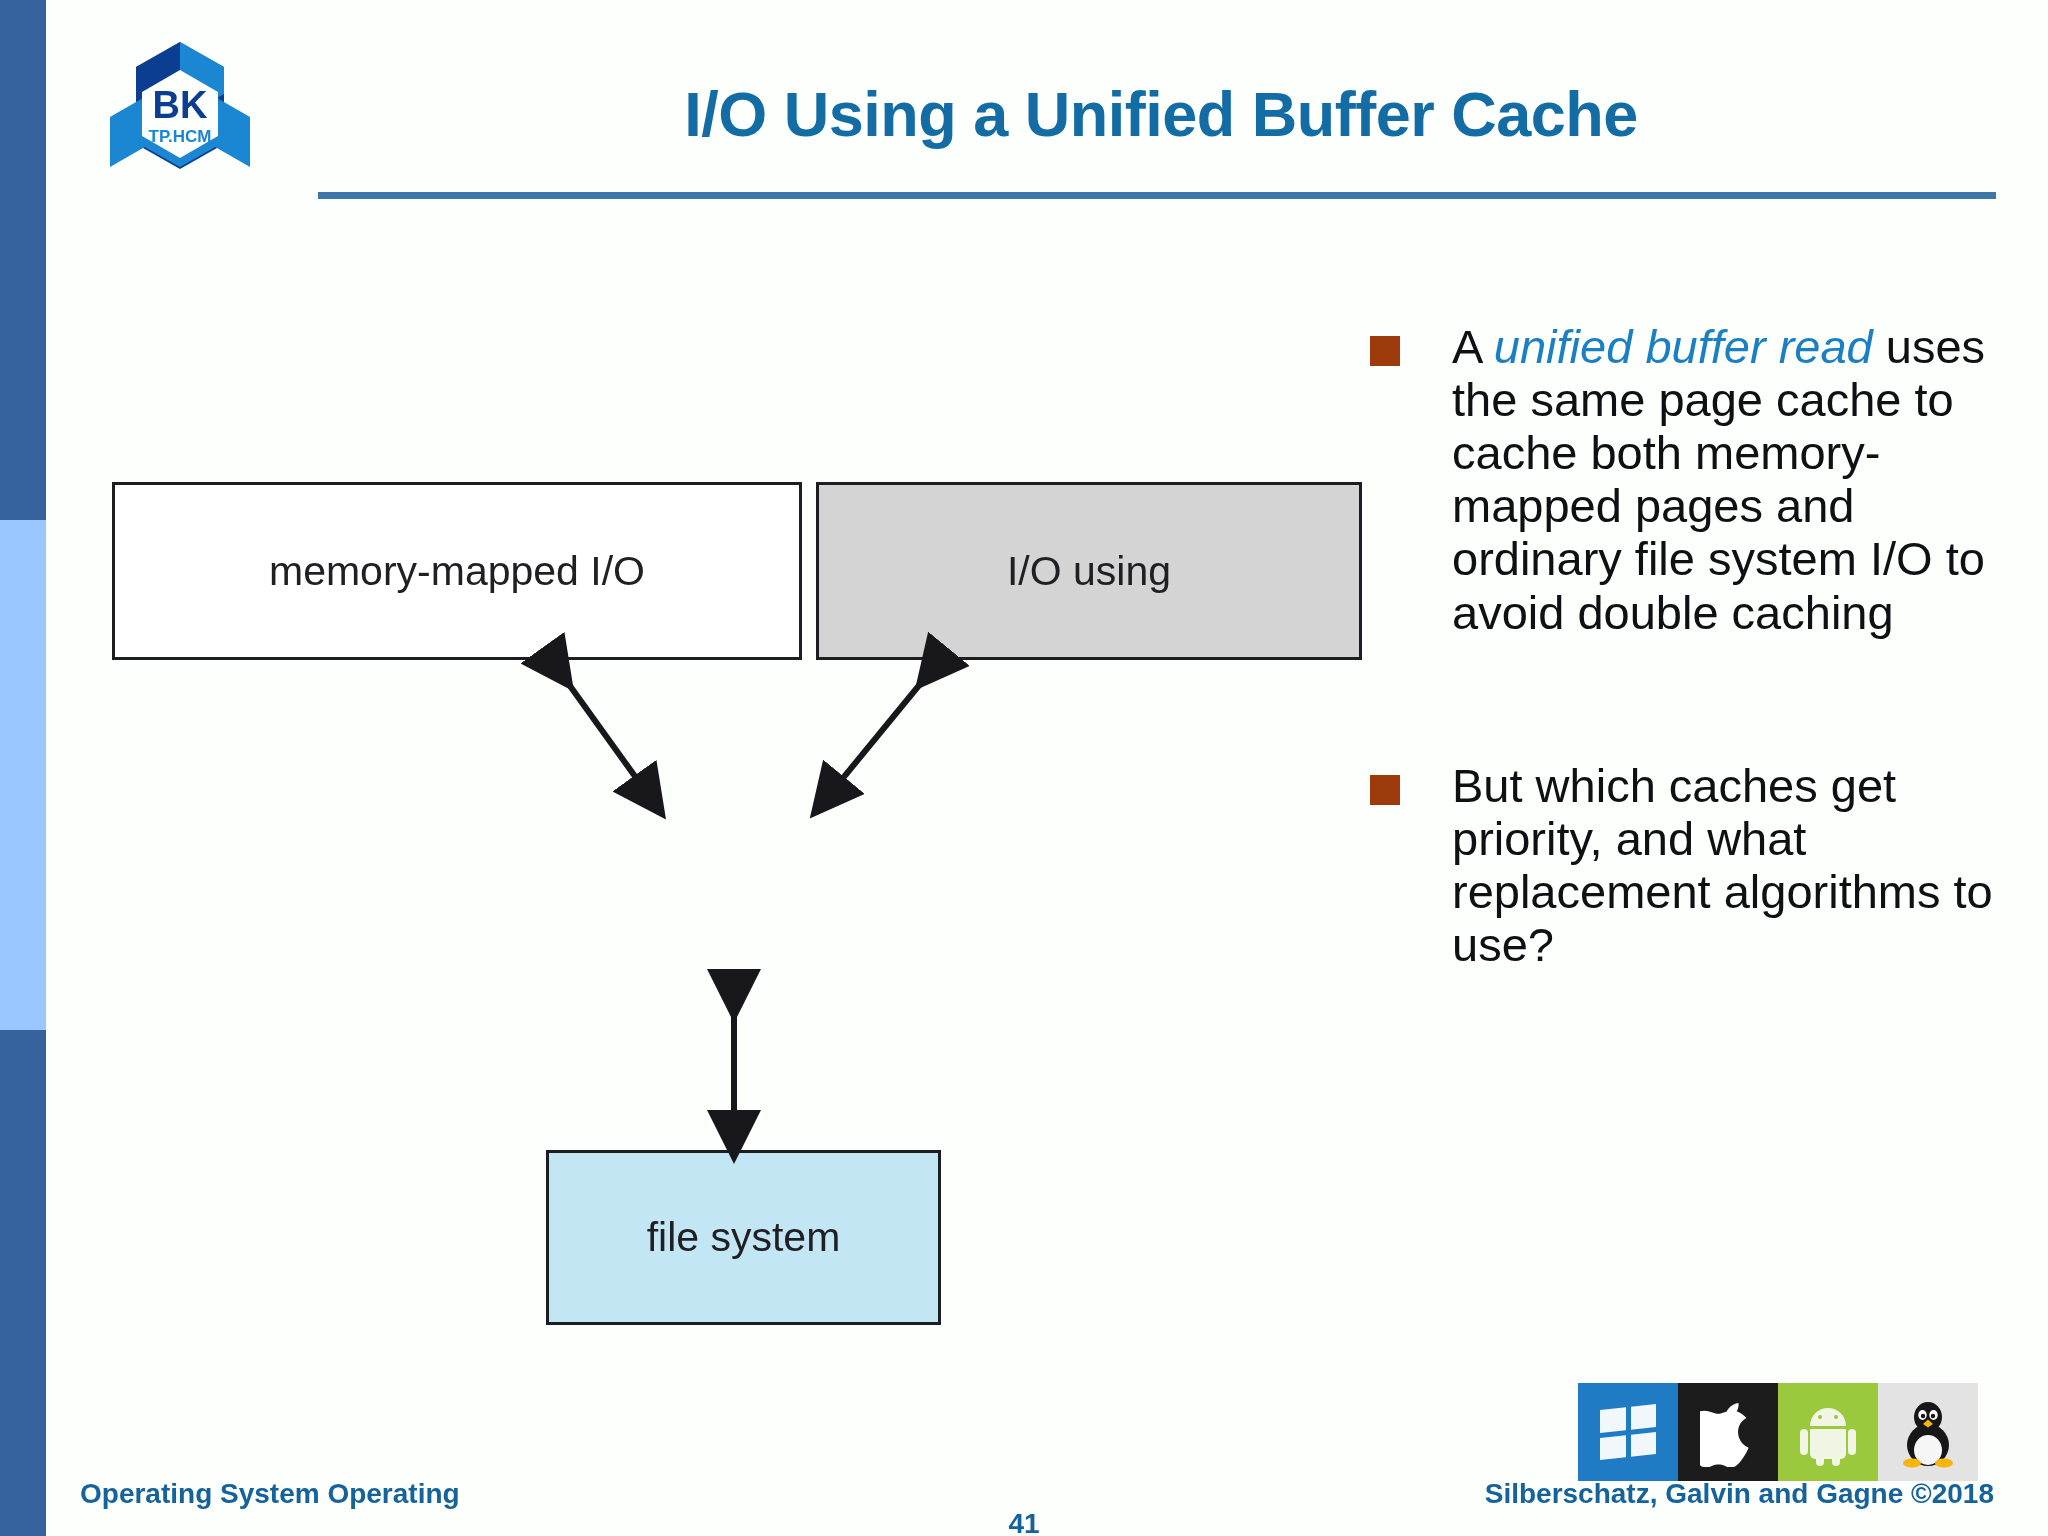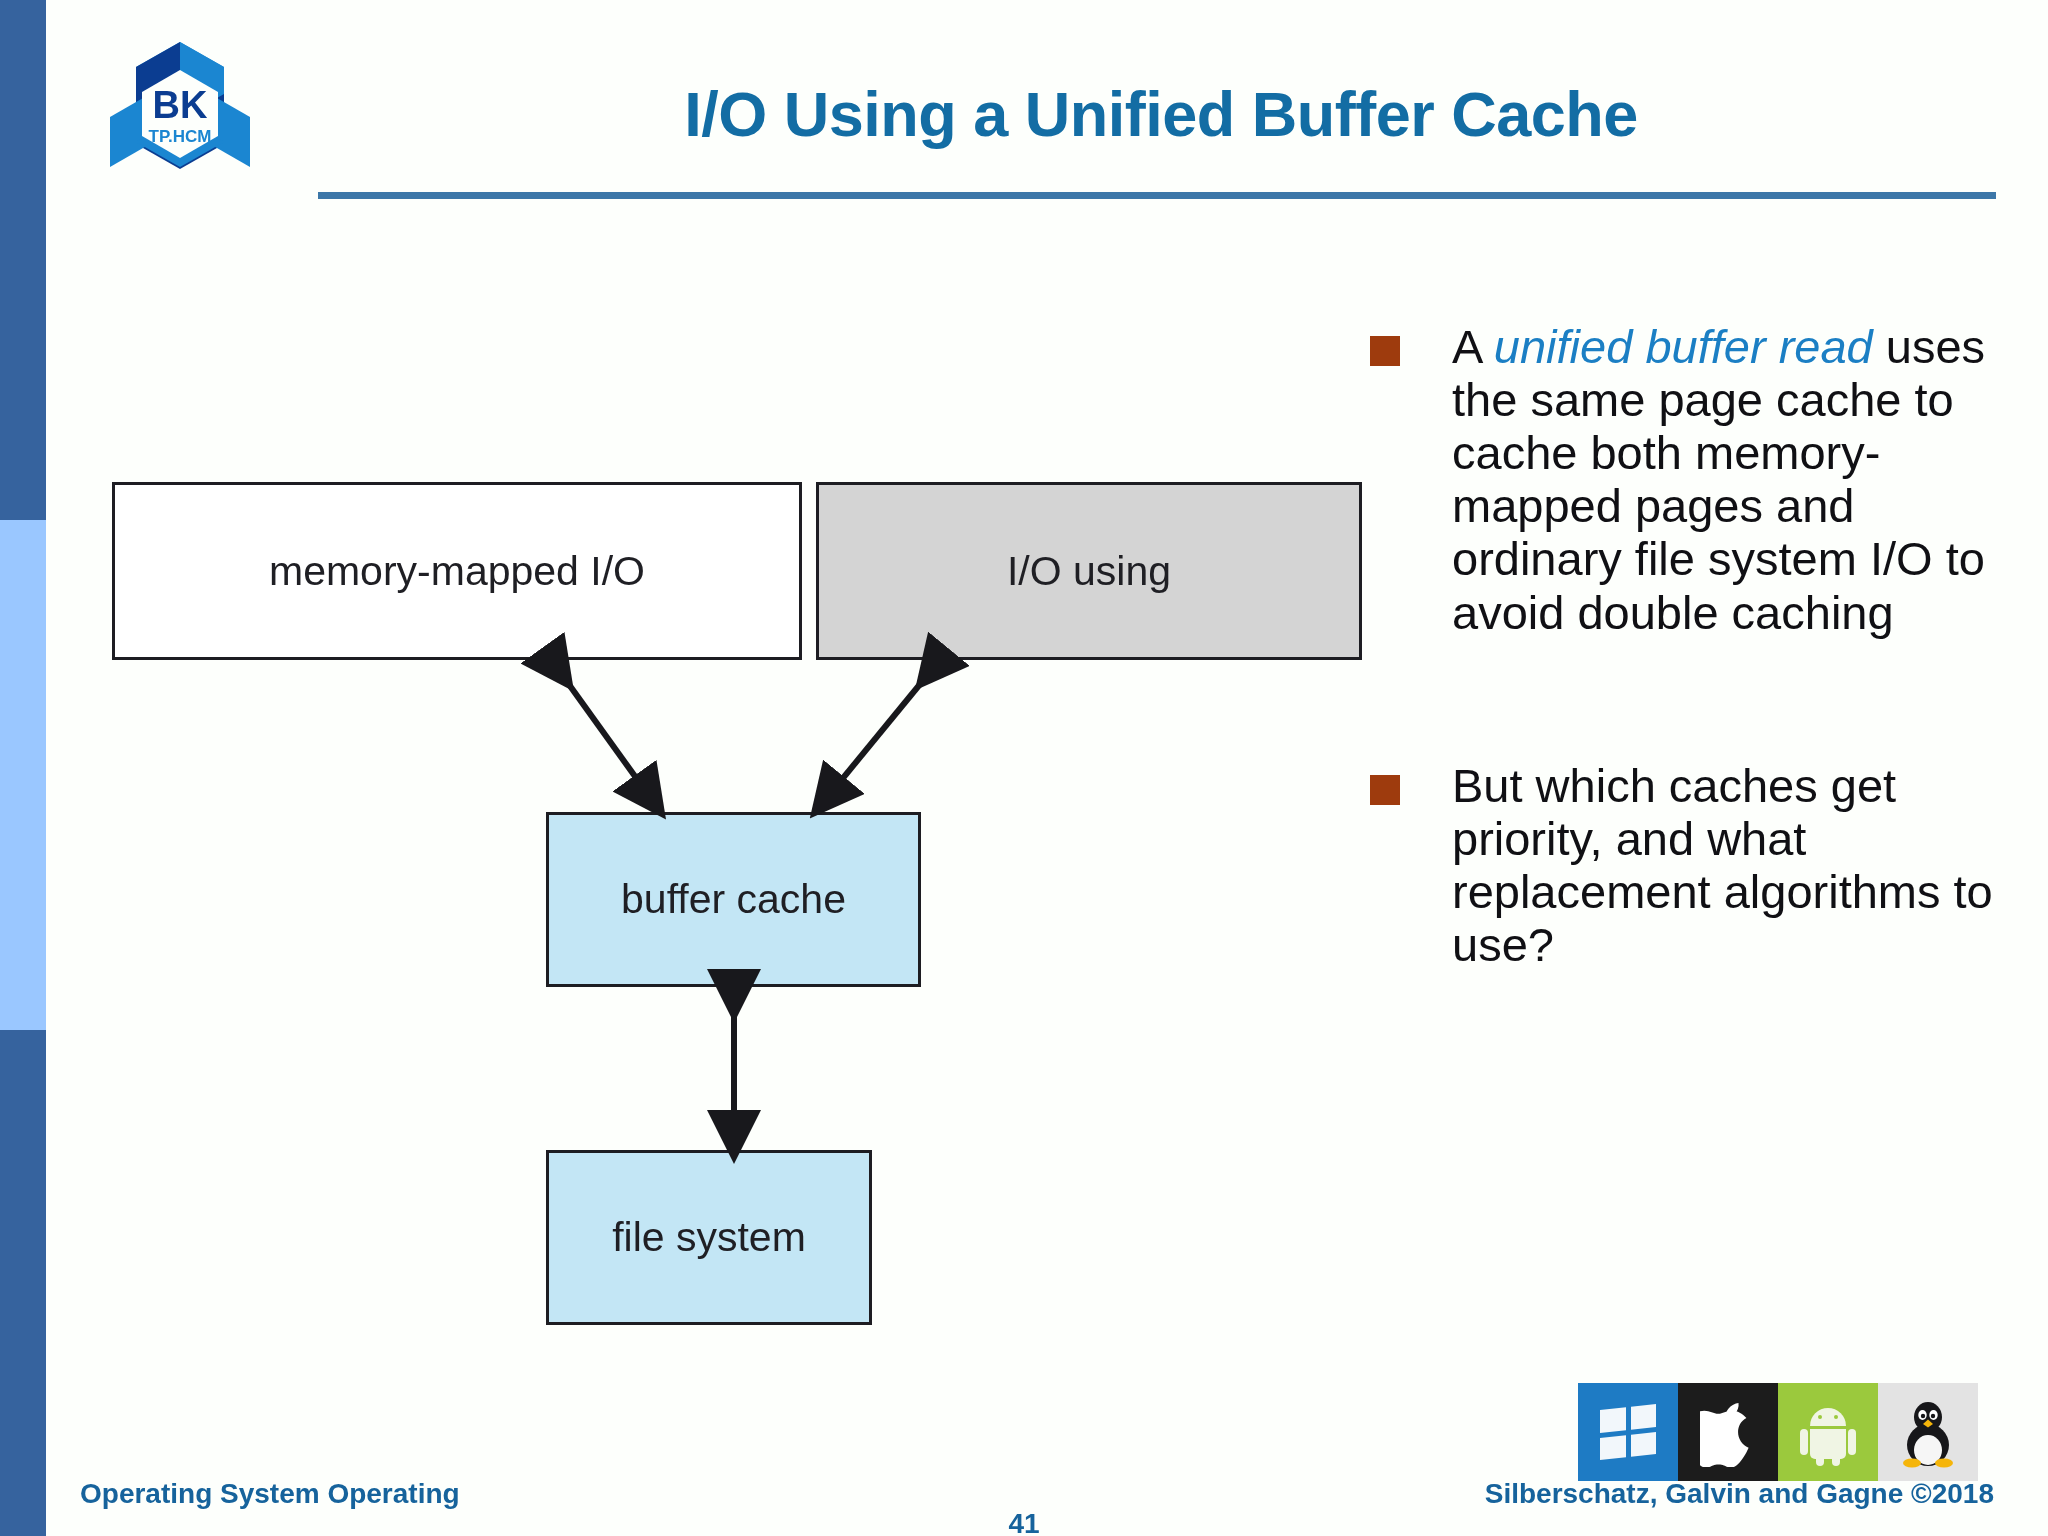--- a/index.html
+++ b/index.html
@@ -89,21 +89,21 @@
     background: #d4d4d4;
     margin-left: 44px;
   }
   .box-buffer {
     left: 546px; top: 812px;
     width: 375px; height: 175px;
     background: #c3e6f5;
   }
   .box-fs {
     left: 546px; top: 1150px;
-    width: 326px; height: 175px;
+    width: 395px; height: 175px;
     background: #c3e6f5;
   }
 
   
   .bullets {
     position: absolute;
     left: 1370px;
     top: 320px;
     width: 640px;
   }
@@ -275,23 +275,20 @@
   <div class="box box-mmio">
     <span>memory-mapped I/O</span>
   </div>
 
   <div class="box box-rw">
     <span>
       <span>I/O using</span><br>
     </span>
   </div>
 
-  <div class="box box-buffer">
-    <span>buffer cache</span>
-  </div>
 
   <div class="box box-fs">
     <span>file system</span>
   </div>
 
   <svg class="diagram" viewBox="0 0 2048 1536" xmlns="http://www.w3.org/2000/svg">
     <defs>
       <marker id="ah" markerWidth="9" markerHeight="9" refX="5" refY="4.5" orient="auto">
         <path d="M0,0 L9,4.5 L0,9 z" fill="#18181c"></path>
       </marker>

